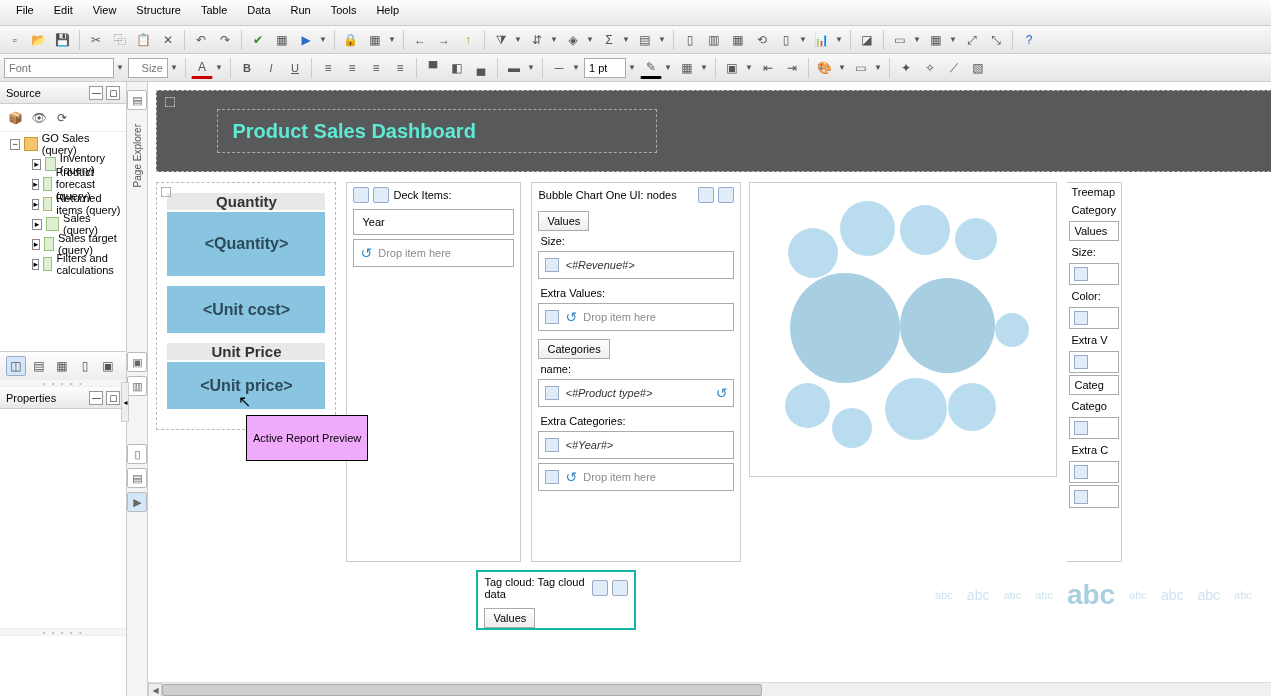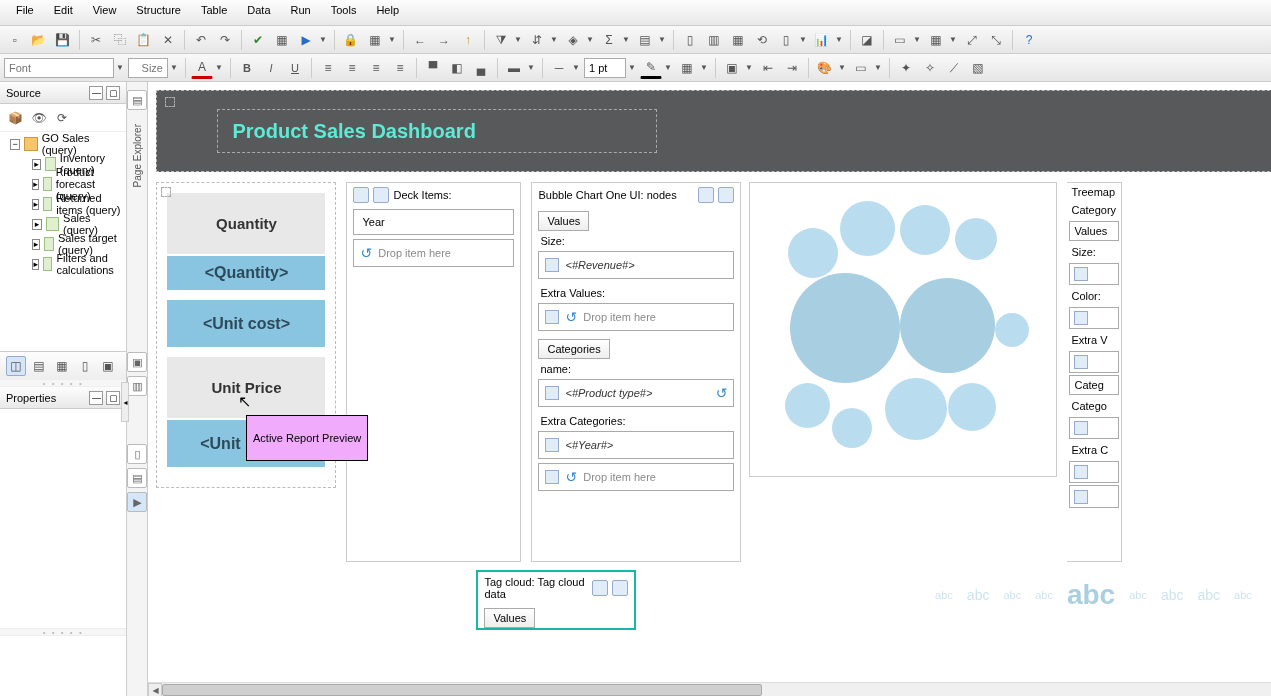--- a/index.html
+++ b/index.html
@@ -70,22 +70,22 @@
 .dash-mini-icon { position:absolute; width:10px; height:10px; border:1px dashed #aaa;}
 
 
 .content-row { display:flex; gap:10px; padding:10px 8px 0 8px; align-items:flex-start;}
 
 .panel-card { border:1px solid #ccc; background:#fff; }
 .panel-dashed { border:1px dashed #bbb; }
 
 
 .kpi-panel { width:180px; padding:10px; }
-.kpi-header { background:#e8e8e8; text-align:center; font-weight:bold; font-size:15px; padding:22px 0; margin-bottom:2px; color:#333;}
-.kpi-value { background:#89c4e0; text-align:center; font-weight:bold; font-size:16px; padding:8px 0; color:#2d4a5a; margin-bottom:10px;}
+.kpi-header { background:#e8e8e8; text-align:center; font-weight:bold; font-size:15px; padding:0 0; margin-bottom:2px; color:#333;}
+.kpi-value { background:#89c4e0; text-align:center; font-weight:bold; font-size:16px; padding:23px 0; color:#2d4a5a; margin-bottom:10px;}
 .kpi-value.tall { padding:14px 0; line-height:1.2;}
 .kpi-marker { position:absolute; width:10px;height:10px; border:1px dashed #aaa; }
 
 
 .config-panel { width:175px; position:relative;}
 .config-header { display:flex; align-items:center; gap:4px; padding:4px 6px; font-size:11px;}
 .cfg-icon { width:16px; height:16px; background:#e0ecf7; border:1px solid #9ac; border-radius:2px;}
 .year-box { border:1px solid #aaa; margin:2px 6px; padding:6px 8px; font-size:11px;}
 .drop-box { border:1px solid #aaa; margin:4px 6px; height:28px; display:flex; align-items:center; padding:0 6px; gap:6px; background:#fff;}
 .drop-box .arrow { color:#3a8cc7; font-size:14px;}

